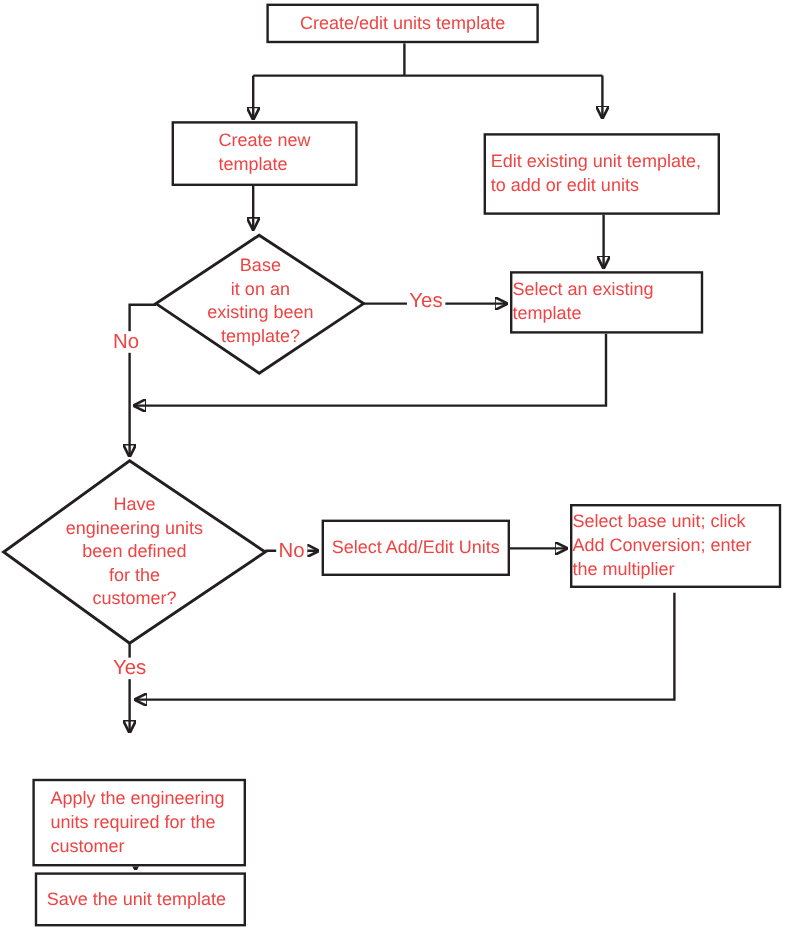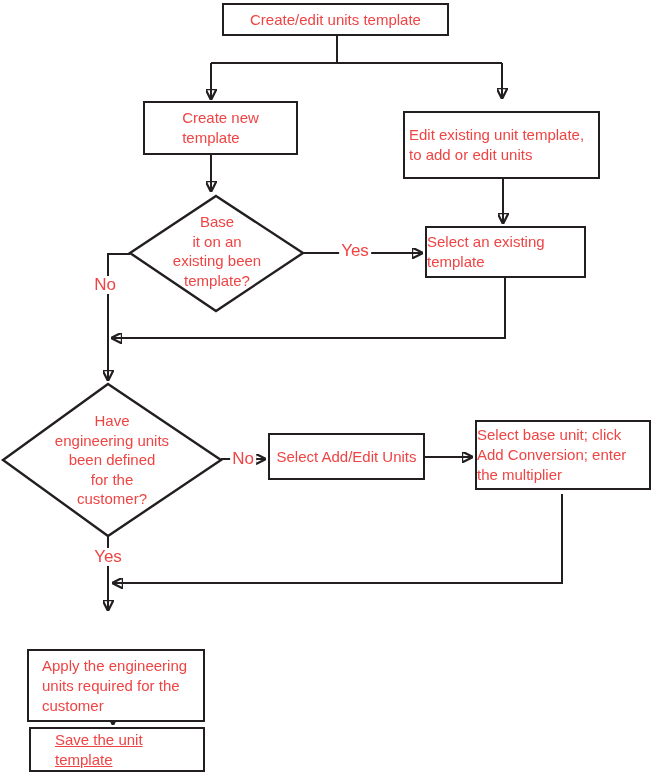--- a/index.html
+++ b/index.html
@@ -31,21 +31,21 @@
   .node.center-block { justify-content: center; text-align: left; }
   .node.left { justify-content: flex-start; text-align: left; }
 
   #n-start           { left: 222px; top: 3px;   width: 227px; height: 33px; }
   #n-create-new      { left: 143px; top: 101px; width: 155px; height: 54px; }
   #n-edit-existing   { left: 403px; top: 111px; width: 197px; height: 68px; padding-left: 4px; }
   #n-select-existing { left: 425px; top: 226px; width: 161px; height: 52px; }
   #n-select-addedit  { left: 268px; top: 433px; width: 157px; height: 47px; }
   #n-select-base     { left: 475px; top: 420px; width: 176px; height: 70px; padding-left: 0; }
   #n-apply           { left: 27px;  top: 613px; width: 178px; height: 73px; padding-left: 13px; margin-top: 36px; }
-  #n-save            { left: 29px;  top: 727px; width: 176px; height: 45px; padding-left: 24px; text-decoration: underline; }
+  #n-save            { left: 29px;  top: 727px; width: 176px; height: 45px; padding-left: 8px; }
 
   .dlabel {
     position: absolute;
     text-align: center;
     font-size: 15px;
     line-height: 19.5px;
     white-space: pre-line;
     transform: translate(-50%, -50%);
   }
   #d-base-label  { left: 217px; top: 251px; width: 150px; }

